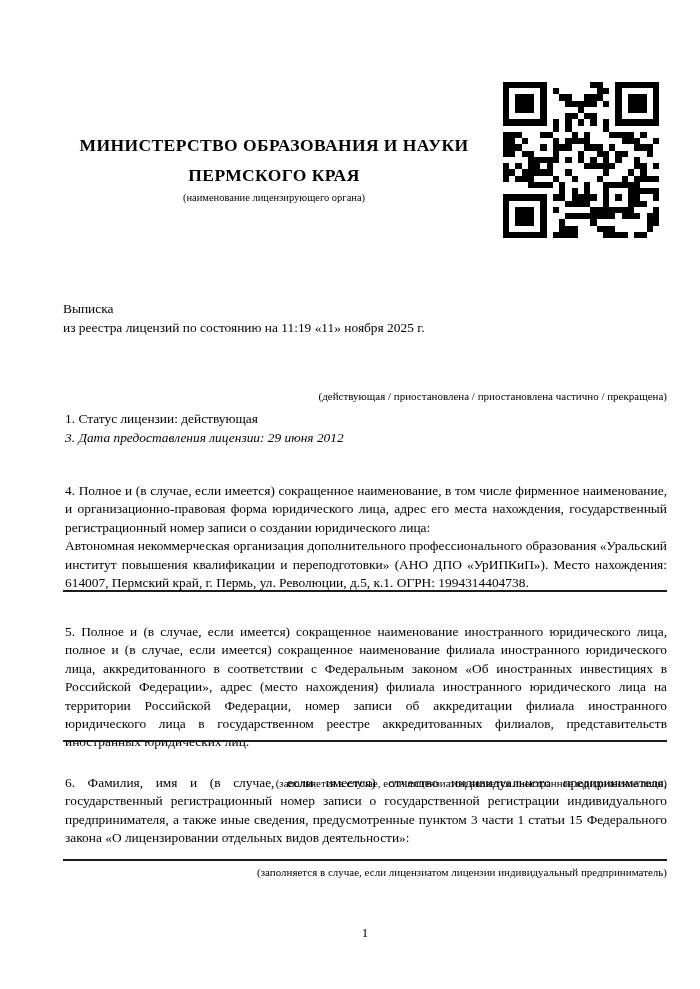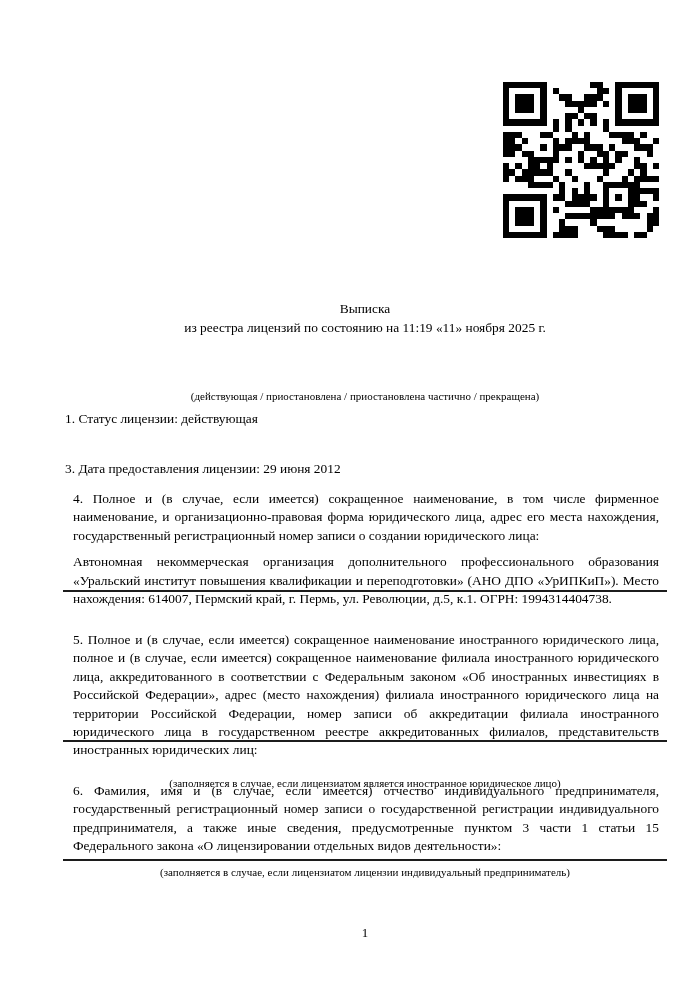--- a/index.html
+++ b/index.html
@@ -41,44 +41,44 @@
     top: 82px;
     width: 156px;
     height: 156px;
   }
   .qr-box svg { display: block; width: 100%; height: 100%; }
 
   .doc-title {
     left: 63px;
     top: 299px;
     width: 604px;
-    text-align: center;
+    text-align: left;
     font-size: 13.4px;
     line-height: 19px;
   }
 
   .content-line {
     left: 65px;
     width: 602px;
     font-size: 13.4px;
     line-height: 18.4px;
   }
   .par {
     left: 65px;
     width: 602px;
     font-size: 13.4px;
     line-height: 18.4px;
     text-align: justify;
   }
-  .par p { margin: 8px; }
+  .par p { margin: 0; }
 
   .small-caption {
     left: 63px;
     width: 604px;
-    text-align: center;
+    text-align: right;
     font-size: 11px;
     line-height: 14px;
   }
   .rule {
     left: 63px;
     width: 604px;
     height: 0;
     border-top: 2px solid #1c1c1c;
   }
   .page-number {
@@ -399,31 +399,36 @@
         <rect x="11" y="24" width="1" height="1"></rect>
         <rect x="16" y="24" width="1" height="1"></rect>
         <rect x="17" y="24" width="1" height="1"></rect>
         <rect x="18" y="24" width="1" height="1"></rect>
         <rect x="19" y="24" width="1" height="1"></rect>
         <rect x="21" y="24" width="1" height="1"></rect>
         <rect x="22" y="24" width="1" height="1"></rect>
       </svg>
     </div>
 
+  <div class="abs header-block">
+    <div class="ministry-line">МИНИСТЕРСТВО ОБРАЗОВАНИЯ И НАУКИ</div>
+    <div class="ministry-line">ПЕРМСКОГО КРАЯ</div>
+    <div class="header-caption">(наименование лицензирующего органа)</div>
+  </div>
 
   <div class="abs doc-title">
     <div>Выписка</div>
     <div>из реестра лицензий по состоянию на 11:19 «11» ноября 2025 г.</div>
   </div>
 
   <div class="abs content-line" style="top:366px;margin-top:44px;">1. Статус лицензии: действующая</div>
   <div class="abs small-caption" style="top:389px;">(действующая / приостановлена / приостановлена частично / прекращена)</div>
 
 
-  <div class="abs content-line" style="top:460px;">3. Дата предоставления лицензии: 29 июня 2012</div>
+  <div class="abs content-line" style="top:429px;font-style:italic;">3. Дата предоставления лицензии: 29 июня 2012</div>
 
   <div class="abs par" style="top:482px;">
     <p>4. Полное и (в случае, если имеется) сокращенное наименование, в том числе фирменное наименование, и организационно-правовая форма юридического лица, адрес его места нахождения, государственный регистрационный номер записи о создании юридического лица:</p>
     <p>Автономная некоммерческая организация дополнительного профессионального образования «Уральский институт повышения квалификации и переподготовки» (АНО ДПО «УрИПКиП»). Место нахождения: 614007, Пермский край, г. Пермь, ул. Революции, д.5, к.1. ОГРН: 1994314404738.</p>
   </div>
   <div class="abs rule" style="top:590px;"></div>
 
   <div class="abs par" style="top:623px;">
     <p>5. Полное и (в случае, если имеется) сокращенное наименование иностранного юридического лица, полное и (в случае, если имеется) сокращенное наименование филиала иностранного юридического лица, аккредитованного в соответствии с Федеральным законом «Об иностранных инвестициях в Российской Федерации», адрес (место нахождения) филиала иностранного юридического лица на территории Российской Федерации, номер записи об аккредитации филиала иностранного юридического лица в государственном реестре аккредитованных филиалов, представительств иностранных юридических лиц:</p>
   </div>

